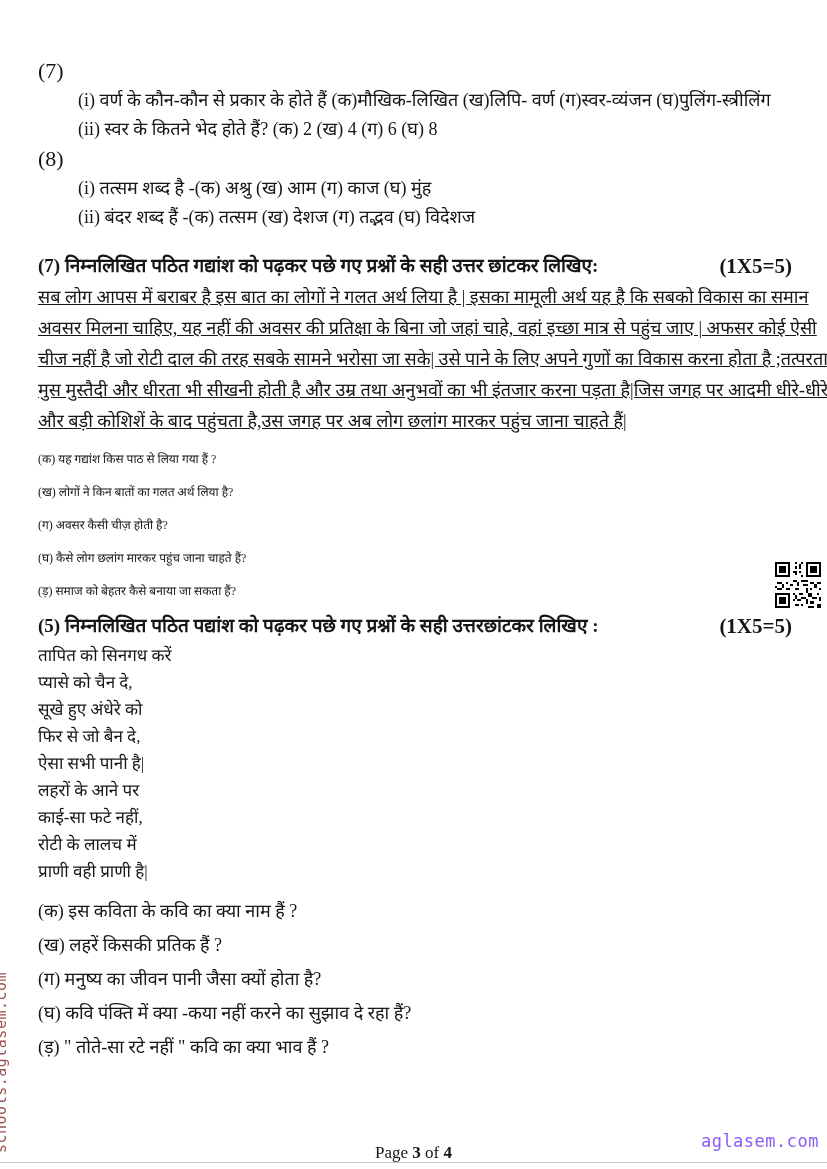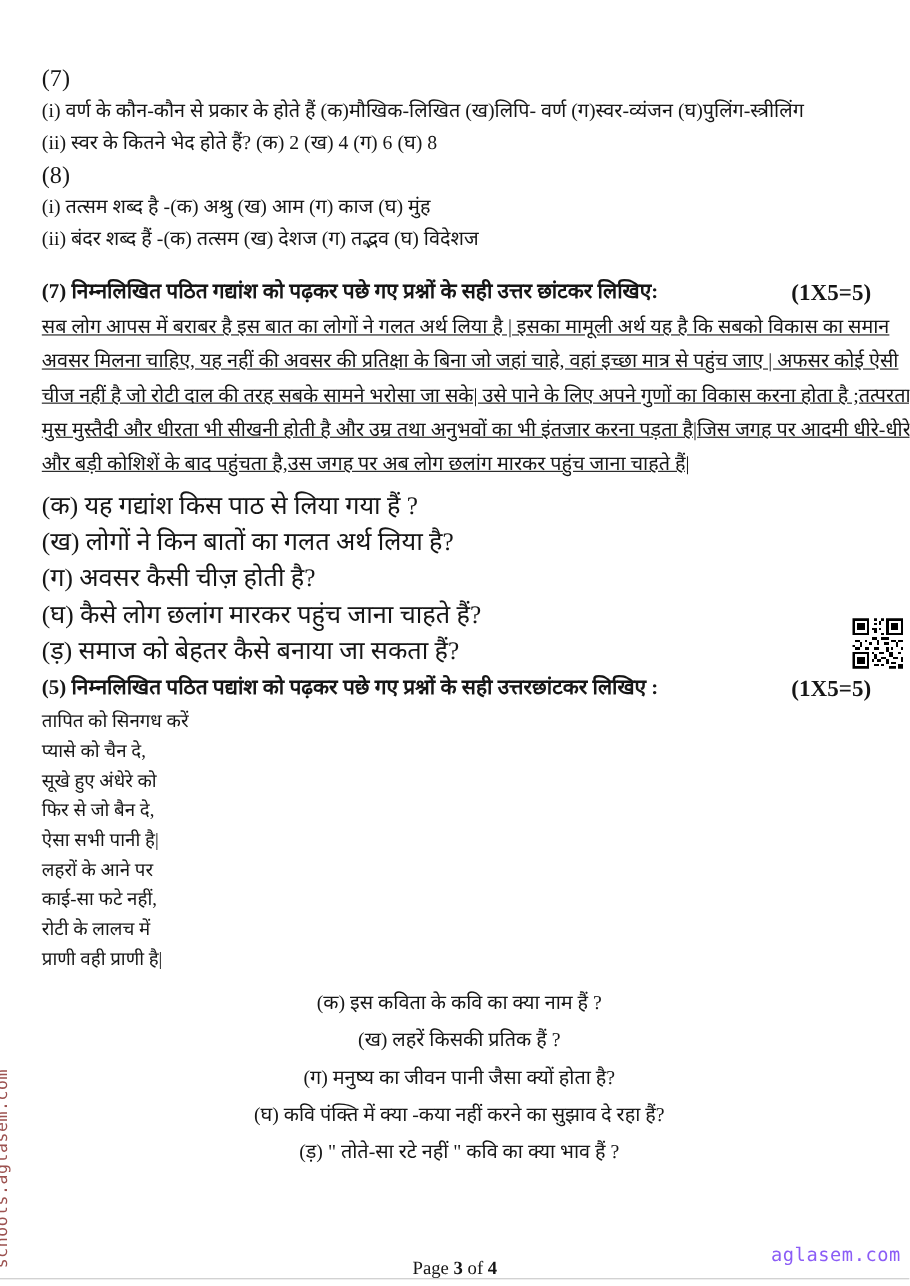--- a/index.html
+++ b/index.html
@@ -8,32 +8,32 @@
     width: 827px;
     height: 1169px;
     background: #ffffff;
     font-family: "Liberation Serif", serif;
     color: #161616;
     overflow: hidden;
   }
   
   .sec-grammar { position: absolute; top: 56px; left: 38px; right: 30px; }
   .qnum { font-size: 22px; line-height: 30px; }
-  .gline { font-size: 18px; line-height: 29px; white-space: nowrap; }
+  .gline { font-size: 18px; line-height: 29px; white-space: nowrap; margin-left: 40px; }
   
   .sec { position: absolute; left: 38px; right: 30px; }
   .sec-q4 { top: 250px; }
   .sec-q5 { top: 610px; }
   .sec-head { position: relative; font-weight: bold; font-size: 19px; line-height: 32px; }
   .marks { position: absolute; right: 5px; top: 0; font-weight: bold; font-size: 21px; font-family: "Liberation Serif", serif; }
   .pline { font-size: 18px; line-height: 31px; white-space: nowrap; text-decoration: underline; }
   .qlist { margin-top: 6px; }
-  .qline { font-size: 23px; line-height: 33px; white-space: nowrap; }
+  .qline { font-size: 12px; line-height: 33px; white-space: nowrap; }
   .poem .vline { font-size: 17px; line-height: 27px; white-space: nowrap; }
-  .qlist5 { margin-top: 9px; text-align: center; }
+  .qlist5 { margin-top: 9px; }
   .qline5 { font-size: 18px; line-height: 34px; white-space: nowrap; }
   
   .qr { position: absolute; left: 775px; top: 562px; width: 46px; height: 46px; }
   .qr svg { display: block; width: 46px; height: 46px; }
   
   .footer-page {
     position: absolute; top: 1118px; left: 0; right: 0;
     text-align: center; font-size: 17px; line-height: 22px; margin-top: 24px;
   }
   .footer-page b { font-weight: bold; }

